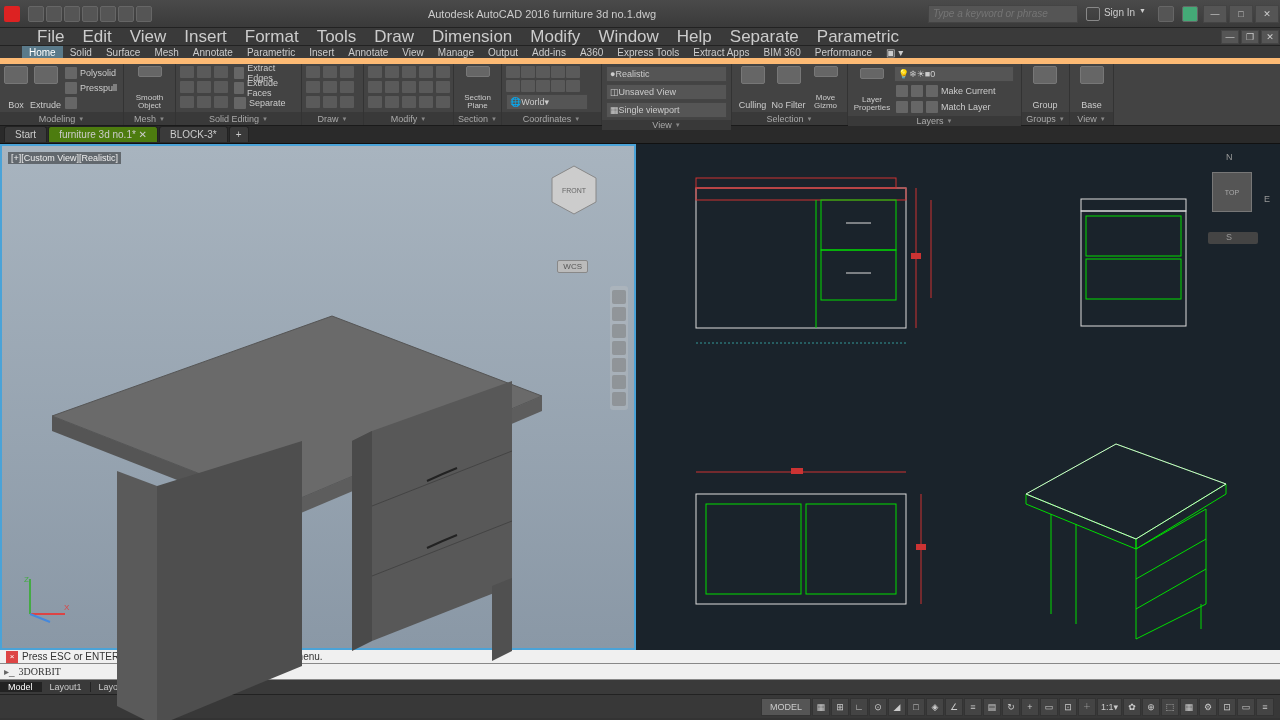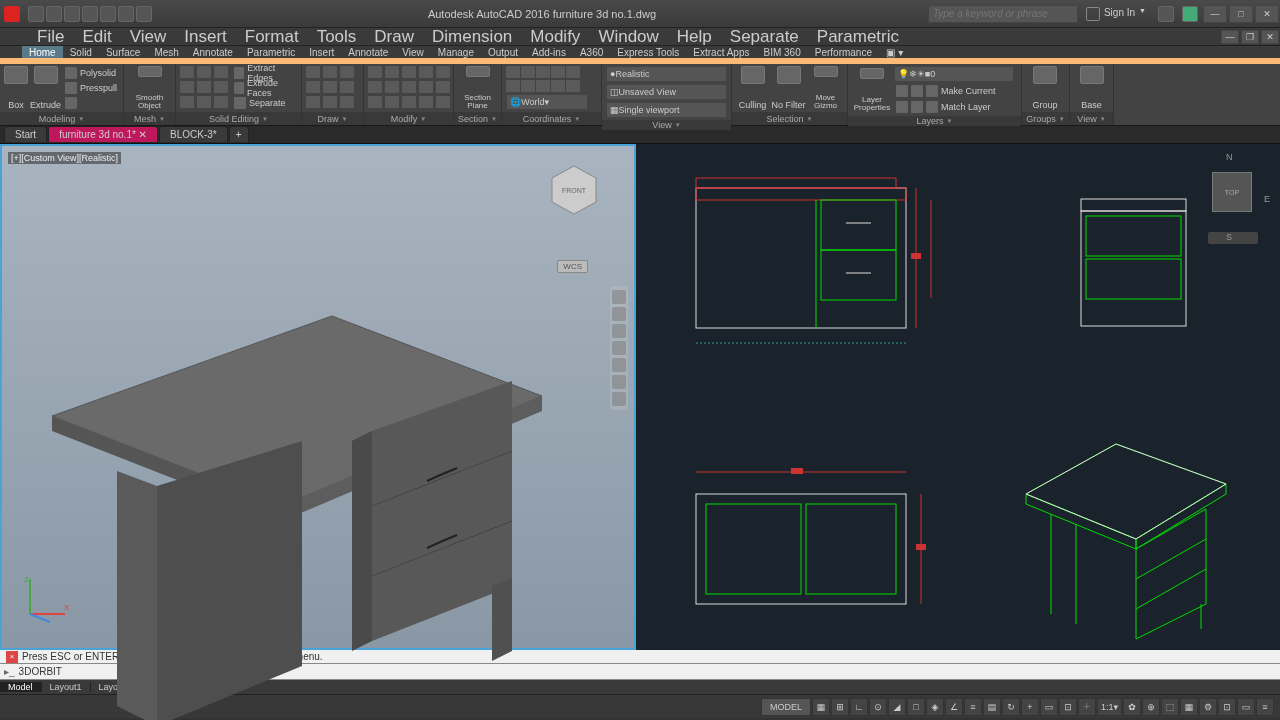--- a/index.html
+++ b/index.html
@@ -40,21 +40,21 @@
 .small-btn .ico { width:12px; height:12px; background:#666; border-radius:1px; }
 .icon-grid { display:grid; grid-template-columns:repeat(4,16px); grid-auto-rows:14px; gap:1px; }
 .icon-grid.g3 { grid-template-columns:repeat(3,16px); }
 .icon-grid.g5 { grid-template-columns:repeat(5,16px); }
 .grid-ico { width:14px; height:12px; background:#5a5a5a; border-radius:1px; }
 .dropdown { height:16px; background:#555; border:1px solid #444; font-size:9px; color:#ccc; padding:0 3px; display:flex; align-items:center; }
 
 
 .file-tabs { height:18px; background:#2a2a2a; display:flex; align-items:flex-start; padding-left:4px; border-bottom:1px solid #111; }
 .file-tab { padding:2px 10px; font-size:10px; background:#3a3a3a; border:1px solid #222; border-bottom:none; margin-right:1px; color:#ccc; border-radius:3px 3px 0 0; }
-.file-tab.active { background:#be185d; }
+.file-tab.active { background:#4d7c0f; }
 .file-tab.plus { padding:2px 6px; }
 
 
 .viewport-area { height:506px; display:flex; background:#1a232b; }
 .vp-left { width:636px; height:100%; background:linear-gradient(#a8b4bf,#8a98a6); border:2px solid #4aa3d8; position:relative; }
 .vp-right { flex:1; height:100%; background:#1a232b; position:relative; }
 .vp-label { position:absolute; top:6px; left:6px; font-size:9px; color:#eee; background:rgba(30,30,30,.5); padding:1px 3px; }
 .viewcube { position:absolute; top:14px; right:30px; width:60px; height:60px; }
 .wcs-badge { position:absolute; top:114px; right:46px; background:#bbb; color:#555; font-size:8px; padding:1px 5px; border-radius:2px; border:1px solid #888; }
 .nav-bar { position:absolute; top:140px; right:6px; width:18px; background:rgba(200,200,200,.3); border-radius:3px; padding:4px 0; display:flex; flex-direction:column; gap:3px; align-items:center; }
@@ -66,21 +66,21 @@
 
 
 .rvp-nav { position:absolute; top:8px; right:8px; }
 .compass-lbl { position:absolute; font-size:9px; color:#999; }
 
 
 .cmdbar { height:14px; background:#f0f0f0; color:#333; font-family:Consolas,monospace; font-size:10px; padding:0 6px; display:flex; align-items:center; border-bottom:1px solid #888; }
 .cmd-input-bar { height:16px; background:#f0f0f0; display:flex; align-items:center; padding:0 4px; font-family:Consolas,monospace; font-size:10px; border-bottom:1px solid #888; }
 .cmd-close { width:12px; height:12px; background:#d44; color:#fff; font-size:8px; display:flex; align-items:center; justify-content:center; margin-right:4px; }
 .cmd-prompt { color:#666; margin-right:4px; }
-.cmd-text { color:#333; }
+.cmd-text { color:#333;font-family:Liberation Serif, serif; }
 
 
 .layout-tabs { height:14px; background:#3a3a3a; display:flex; align-items:center; }
 .layout-tab { padding:0 8px; font-size:9px; color:#ccc; border-right:1px solid #222; }
 .layout-tab.active { background:#222; color:#fff; }
 
 
 .statusbar { height:24px; background:#383838; display:flex; align-items:center; justify-content:flex-end; padding:0 6px; gap:1px; border-top:1px solid #222; }
 .status-btn { height:18px; min-width:18px; background:#444; border:1px solid #333; display:flex; align-items:center; justify-content:center; font-size:9px; color:#ccc; padding:0 3px; }
 .status-model { background:#555; padding:0 8px; }

